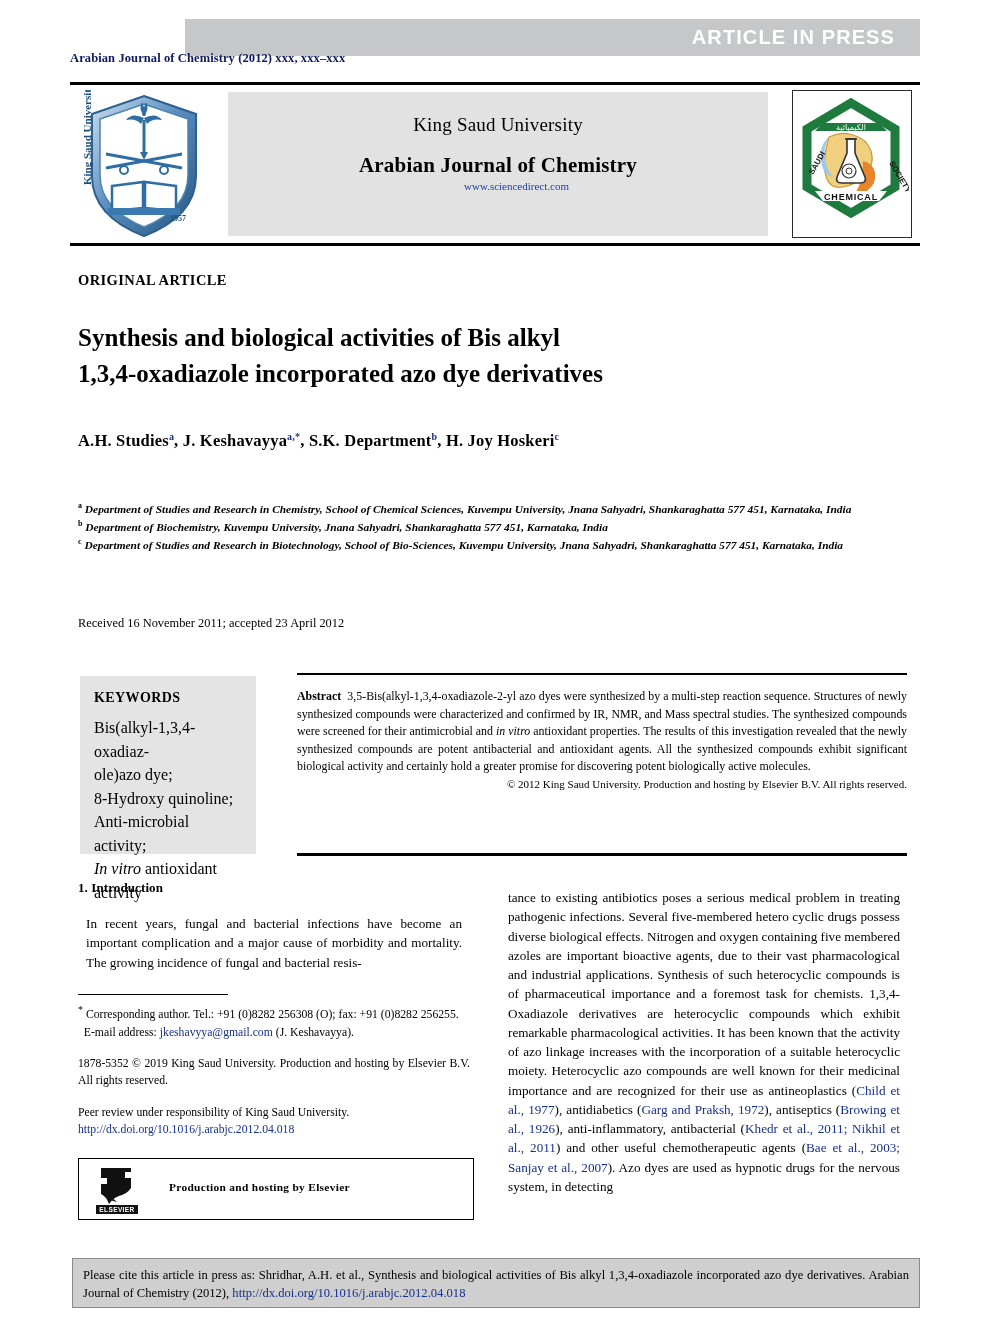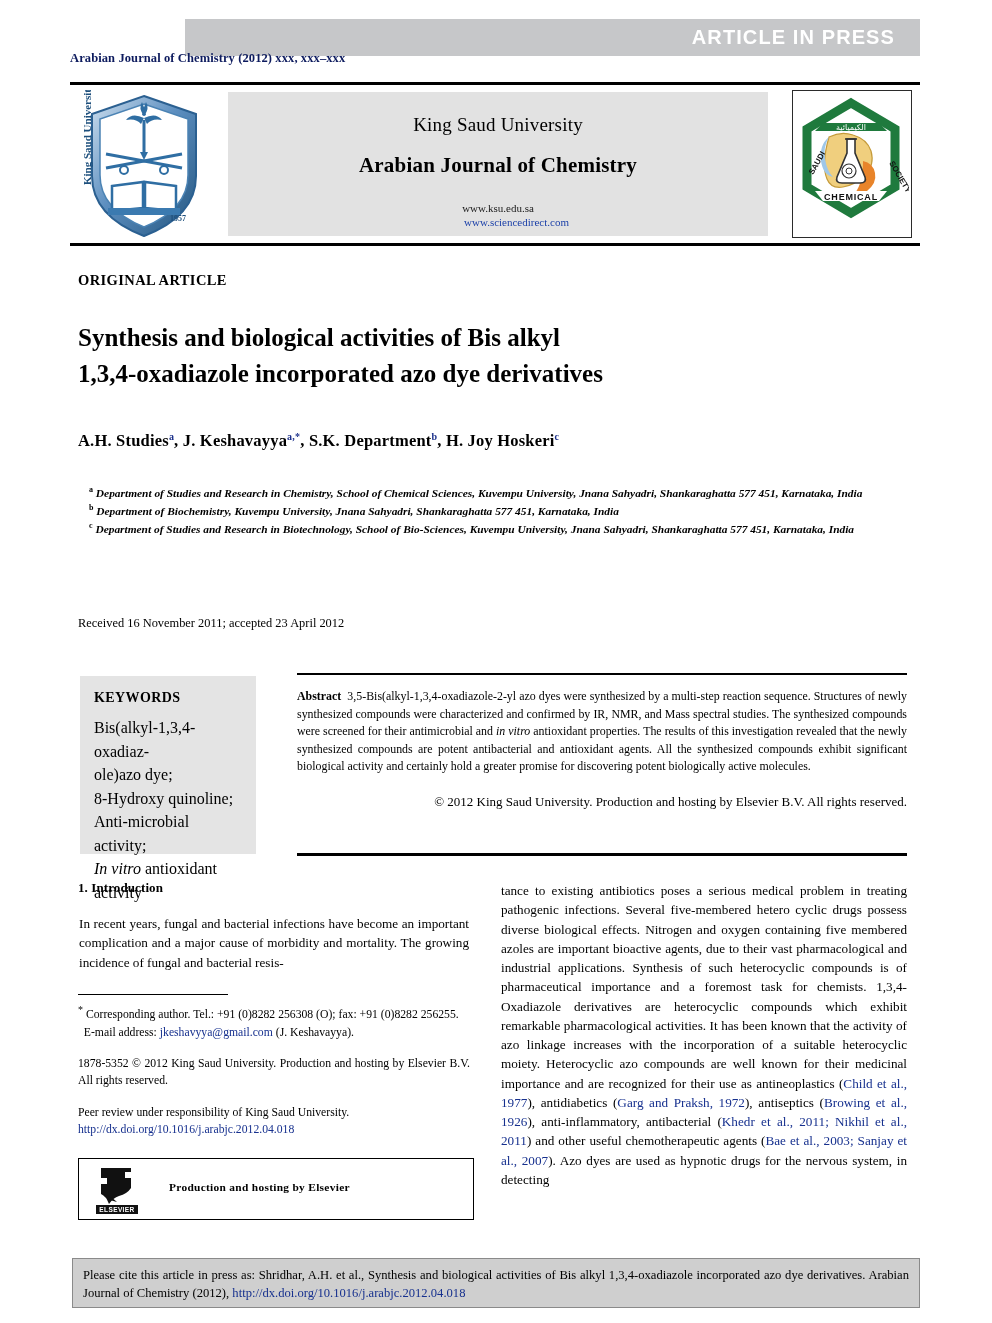--- a/index.html
+++ b/index.html
@@ -173,28 +173,27 @@
   }
   .authors sup {
     font-size: 10px;
     color: #1a2f8a;
     vertical-align: super;
   }
 
   .affiliations {
     position: absolute;
     left: 78px;
-    top: 484px;
+    top: 500px;
     width: 810px;
     font-size: 11.4px;
     font-style: italic;
     font-weight: bold;
     line-height: 1.52;
     font-family: "Liberation Serif", serif;
-    margin-left: 11px;
   }
   .affiliations sup {
     font-size: 8px;
     font-style: normal;
     vertical-align: super;
   }
   .aff-line { display: block; }
 
   .received {
     position: absolute;
@@ -251,23 +250,23 @@
     top: 688px;
     width: 610px;
     font-size: 11.9px;
     line-height: 1.47;
     text-align: justify;
     font-family: "Liberation Serif", serif;
   }
   .abstract .lbl { font-weight: bold; }
   .abstract i { font-style: italic; }
   .abs-copy {
-    margin-top: 16px;
+    margin-top: 0;
     text-align: right;
-    font-size: 13px;
+    font-size: 11px;
     font-family: "Liberation Serif", serif;
   }
 
   
   .col-left {
     position: absolute;
     left: 78px;
     top: 880px;
     width: 392px;
   }
@@ -281,21 +280,21 @@
     font-size: 13px;
     font-weight: bold;
     font-family: "Liberation Serif", serif;
     margin: 0 0 18px 0;
     letter-spacing: 0.1px;
   }
   .body-p {
     font-size: 13.2px;
     line-height: 1.46;
     text-align: justify;
-    margin: 1px;
+    margin: 8px;
     font-family: "Liberation Serif", serif;
   }
   .body-p a, .ref { color: #16308e; text-decoration: none; }
 
   .fn-rule {
     width: 150px;
     height: 1.6px;
     background: #000000;
     margin: 22px 0 8px 0;
   }
@@ -407,21 +406,20 @@
           <rect x="30" y="118" width="72" height="7" fill="#3b7ab0"></rect>
         </g>
         <text x="13" y="95" fill="#1d4f7c" font-family="Liberation Serif, serif" font-size="11" font-weight="bold" transform="rotate(-90 13 95)">King Saud University</text>
         <text x="92" y="131" fill="#1d4f7c" font-family="Liberation Serif, serif" font-size="8" font-weight="bold">1957</text>
       </svg>
     </div>
 
     <div class="center-panel">
       <div class="jr-univ">King Saud University</div>
       <div class="jr-title">Arabian Journal of Chemistry</div>
-      <div class="jr-url1">www.ksu.edu.sa</div>
       <div class="jr-url2">www.sciencedirect.com</div>
     </div>
 
     <div class="scs-logo">
       <svg width="116" height="144" viewBox="0 0 116 144" xmlns="http://www.w3.org/2000/svg">
         <polygon points="58,12 102,38 102,96 58,122 14,96 14,38" fill="#ffffff" stroke="#1f7a3d" stroke-width="9"></polygon>
         <polygon points="58,20 95,42 95,92 58,114 21,92 21,42" fill="#ffffff" stroke="#ffffff" stroke-width="2"></polygon>
 
         <path d="M36 46 q12 -6 24 -2 q14 4 18 16 q4 14 -6 24 q-10 10 -22 12 q-12 2 -16 -8 q-6 -14 2 -42 z" fill="#f0cf7e" stroke="#c59b3a" stroke-width="1.2"></path>
         <path d="M36 46 q-6 10 -4 22 q2 12 8 18 q-10 -2 -12 -16 q-2 -16 8 -24 z" fill="#9fc7e8"></path>
@@ -484,21 +482,21 @@
   <div class="abs-rule-bottom"></div>
 
   <div class="col-left">
     <div class="sec-head">1. Introduction</div>
     <p class="body-p">In recent years, fungal and bacterial infections have become an important complication and a major cause of morbidity and mortality. The growing incidence of fungal and bacterial resis-</p>
 
     <div class="fn-rule"></div>
     <div class="fn-block">
       <div><span class="star">*</span> <span>Corresponding author. Tel.: +91 (0)8282 256308 (O); fax: +91 (0)8282 256255.</span></div>
       <div>&nbsp;&nbsp;<span>E-mail address:</span> <span class="fn-mail">jkeshavyya@gmail.com</span> <span>(J. Keshavayya).</span></div>
-      <p class="fn-para">1878-5352 © 2012 King Saud University. Production and hosting by Elsevier B.V. All rights reserved.</p>
+      <p class="fn-para">1878-5352 © 2019 King Saud University. Production and hosting by Elsevier B.V. All rights reserved.</p>
       <p class="fn-para">
         <span>Peer review under responsibility of King Saud University.</span><br>
         <span class="fn-doi">http://dx.doi.org/10.1016/j.arabjc.2012.04.018</span>
       </p>
     </div>
   </div>
 
   <div class="col-right">
     <p class="body-p"><span>tance to existing antibiotics poses a serious medical problem in treating pathogenic infections. Several five-membered hetero cyclic drugs possess diverse biological effects. Nitrogen and oxygen containing five membered azoles are important bioactive agents, due to their vast pharmacological and industrial applications. Synthesis of such heterocyclic compounds is of pharmaceutical importance and a foremost task for chemists. 1,3,4-Oxadiazole derivatives are heterocyclic compounds which exhibit remarkable pharmacological activities. It has been known that the activity of azo linkage increases with the incorporation of a suitable heterocyclic moiety. Heterocyclic azo compounds are well known for their medicinal importance and are recognized for their use as antineoplastics (</span><span class="ref">Child et al., 1977</span><span>), antidiabetics (</span><span class="ref">Garg and Praksh, 1972</span><span>), antiseptics (</span><span class="ref">Browing et al., 1926</span><span>), anti-inflammatory, antibacterial (</span><span class="ref">Khedr et al., 2011; Nikhil et al., 2011</span><span>) and other useful chemotherapeutic agents (</span><span class="ref">Bae et al., 2003; Sanjay et al., 2007</span><span>). Azo dyes are used as hypnotic drugs for the nervous system, in detecting</span></p>
   </div>

